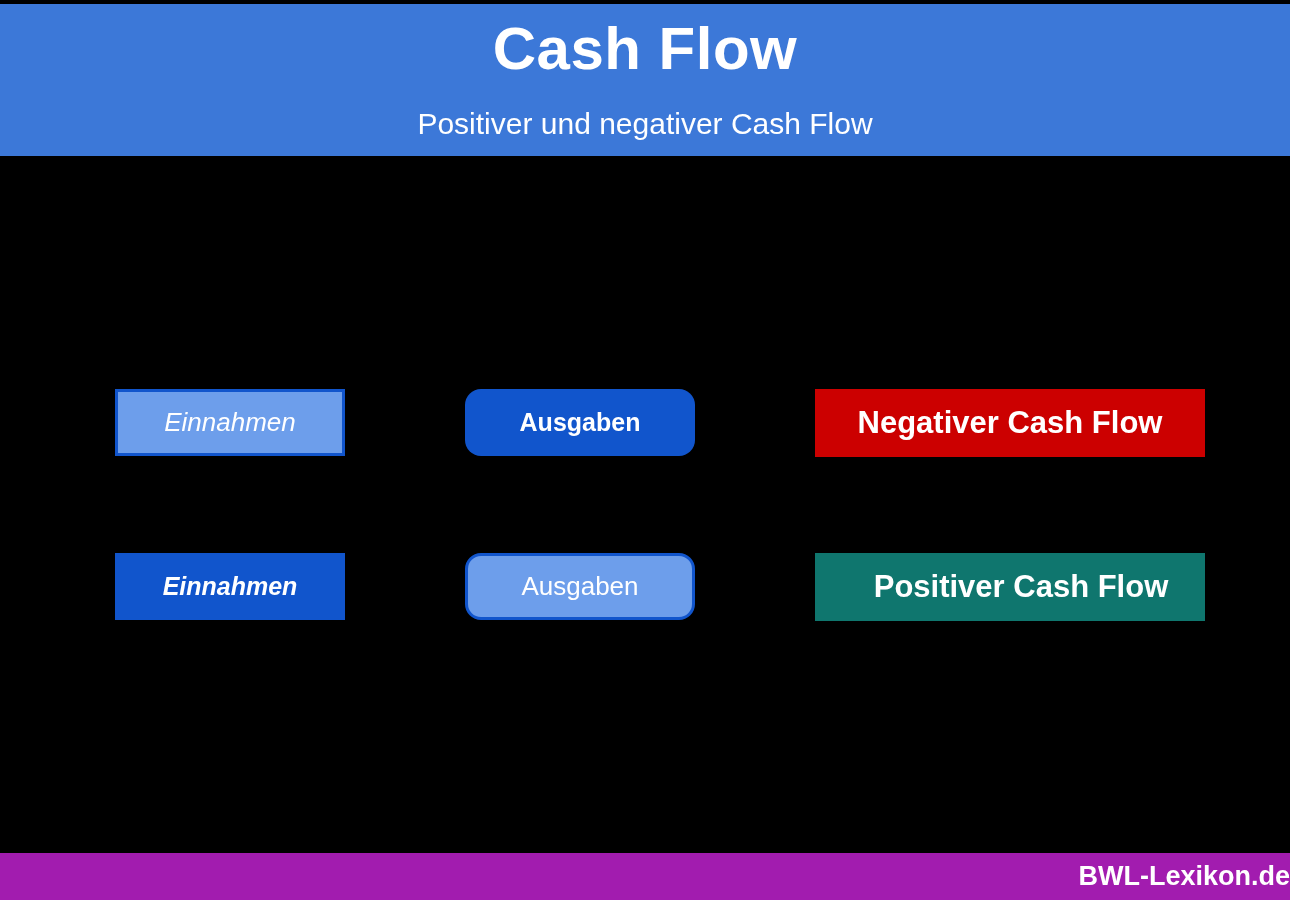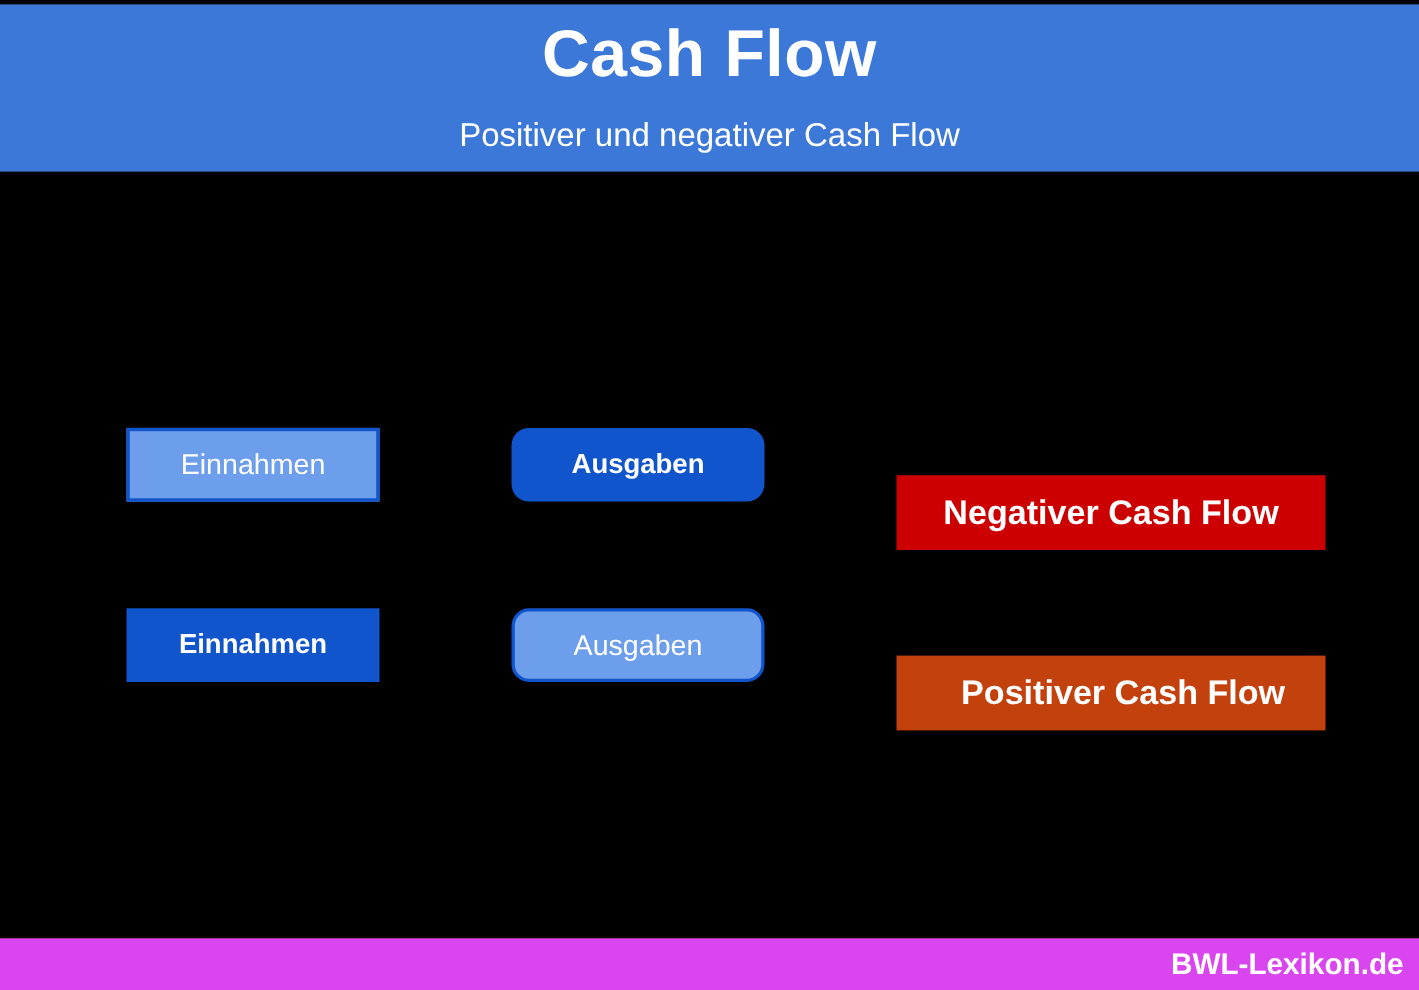--- a/index.html
+++ b/index.html
@@ -60,41 +60,40 @@
     background: #6d9eeb;
     border: 3px solid #1155cc;
     font-weight: 400;
   }
   .box.dark {
     background: #1155cc;
     font-weight: 700;
     font-size: 25px;
   }
   .box.negative { background: #cc0000; }
-  .box.positive { background: #c2410c; padding-left: 22px; }
+  .box.positive { background: #0f766e; padding-left: 22px; }
 
   .r1 { top: 389px; }
   .r2 { top: 553px; }
-  .c1 { left: 115px; }
+  .c1 { left: 115px; font-style: italic; }
   .c2 { left: 465px; border-radius: 16px; }
-  .c3 { left: 815px; margin-top: 43px; }
+  .c3 { left: 815px; }
 
   
   .footer {
     position: absolute;
     left: 0;
     bottom: 0;
     width: 100%;
     height: 47px;
-    background: #d946ef;
+    background: #a21caf;
     display: flex;
     align-items: center;
     justify-content: flex-end;
     box-sizing: border-box;
-    padding-right: 14px;
   }
   .footer .brand {
     color: #ffffff;
     font-size: 27px;
     font-weight: 700;
   }
 </style>
 </head>
 <body>
 

